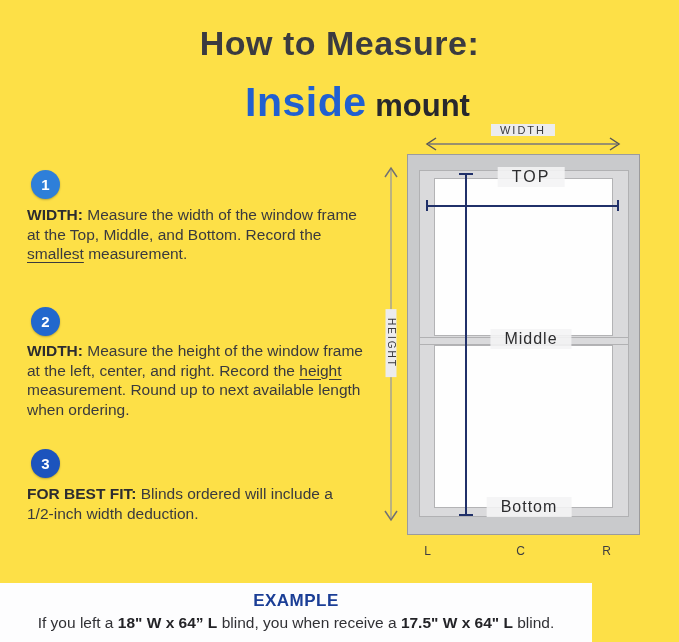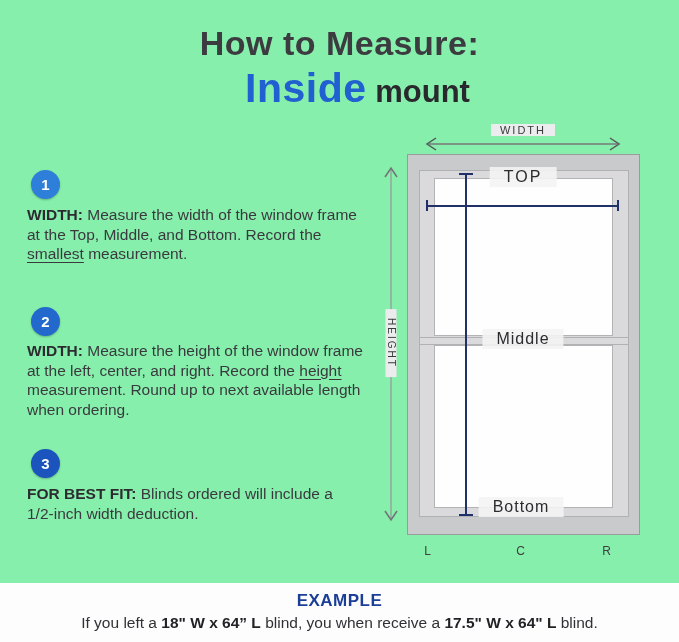--- a/index.html
+++ b/index.html
@@ -1,22 +1,22 @@
 <!DOCTYPE html>
 <html><head>
 <meta charset="utf-8">
 <style>
   html,body{margin:0;padding:0;}
-  .page{position:relative;width:679px;height:642px;background:#86efac;
+  .page{position:relative;width:679px;height:642px;background:#fde047;
         font-family:"Liberation Sans",sans-serif;overflow:hidden;}
 
   
   .title{position:absolute;top:24px;left:0;right:0;text-align:center;}
   .title-line1{font-size:34px;font-weight:700;color:#3b3b40;letter-spacing:.5px;}
-  .title-line2{margin-top:2px;font-size:31px;font-weight:700;color:#28282d;padding-left:36px;}
+  .title-line2{margin-top:16px;font-size:31px;font-weight:700;color:#28282d;padding-left:36px;}
   .title-highlight{font-size:41px;font-weight:800;color:#2160d0;letter-spacing:.5px;}
 
   
   .step-circle{position:absolute;left:31px;width:29px;height:29px;border-radius:50%;
     color:#fff;font-weight:700;font-size:15px;display:flex;align-items:center;
     justify-content:center;box-shadow:0 1px 2px rgba(0,0,0,.25);}
   .step-text{position:absolute;left:27px;width:336px;font-size:15.5px;
     line-height:19.5px;color:#3a3a3e;}
   .step-label{font-weight:700;color:#2c2c30;}
   .step-underline{text-decoration:underline;text-underline-offset:3px;}
@@ -26,21 +26,21 @@
   .win-outer{left:407px;top:154px;width:233px;height:381px;background:#c9cacc;border:1px solid #9b9b9d;}
   .win-inner{left:419px;top:170px;width:210px;height:347px;background:#dadadc;border:1px solid #b1b1b3;}
   .pane{background:#fefefe;border:1px solid #b3b3b5;}
   .pane-top{left:434px;top:178px;width:179px;height:158px;}
   .pane-bottom{left:434px;top:345px;width:179px;height:163px;}
   .rail{left:420px;width:208px;height:1px;background:#b1b1b3;}
   .rail-1{top:337px;} .rail-2{top:344px;}
 
   .diagram-label{position:absolute;font-size:16px;color:#2c2c2e;
     background:rgba(244,244,245,.88);padding:1px 14px;letter-spacing:1px;
-    transform:translateX(-50%);white-space:nowrap;}
+    transform:translateX(-50%);white-space:nowrap;margin-left:8px;}
   .label-top{left:523px;top:167px;letter-spacing:2px;}
   .label-middle{left:523px;top:329px;}
   .label-bottom{left:521px;top:497px;}
 
   .measure{background:#203069;}
   .vline{left:465px;top:174px;width:2px;height:342px;}
   .vtick{width:14px;height:2px;left:459px;}
   .vtick-top{top:173px;} .vtick-bottom{top:514px;}
   .hline{left:427px;top:205px;width:192px;height:2px;}
   .htick{width:2px;height:11px;top:200px;}
@@ -52,21 +52,21 @@
   .axis-caption{position:absolute;font-size:11px;letter-spacing:2px;color:#3a3a3e;
     background:#ececee;padding:0 9px;white-space:nowrap;}
   .width-caption{left:523px;top:124px;transform:translateX(-50%);}
   .height-caption{left:391px;top:343px;transform:translate(-50%,-50%) rotate(90deg);font-size:10px;}
 
   .axis-letter{position:absolute;top:544px;font-size:12px;color:#3e3e42;
     letter-spacing:1px;transform:translateX(-50%);}
   .axis-l{left:428px;} .axis-c{left:521px;} .axis-r{left:607px;}
 
   
-  .example{position:absolute;left:0;top:583px;width:679px;height:59px;
+  .example{position:absolute;left:0;top:583px;width:592px;height:59px;
     background:#fdfdfe;text-align:center;}
   .example-heading{margin-top:8px;font-size:17px;font-weight:700;color:#1b3e96;letter-spacing:.5px;}
   .example-body{margin-top:3px;font-size:15.5px;color:#313135;}
   .example-bold{font-weight:700;color:#232327;}
 </style>
 </head>
 <body>
 
 <div class="page">
 

